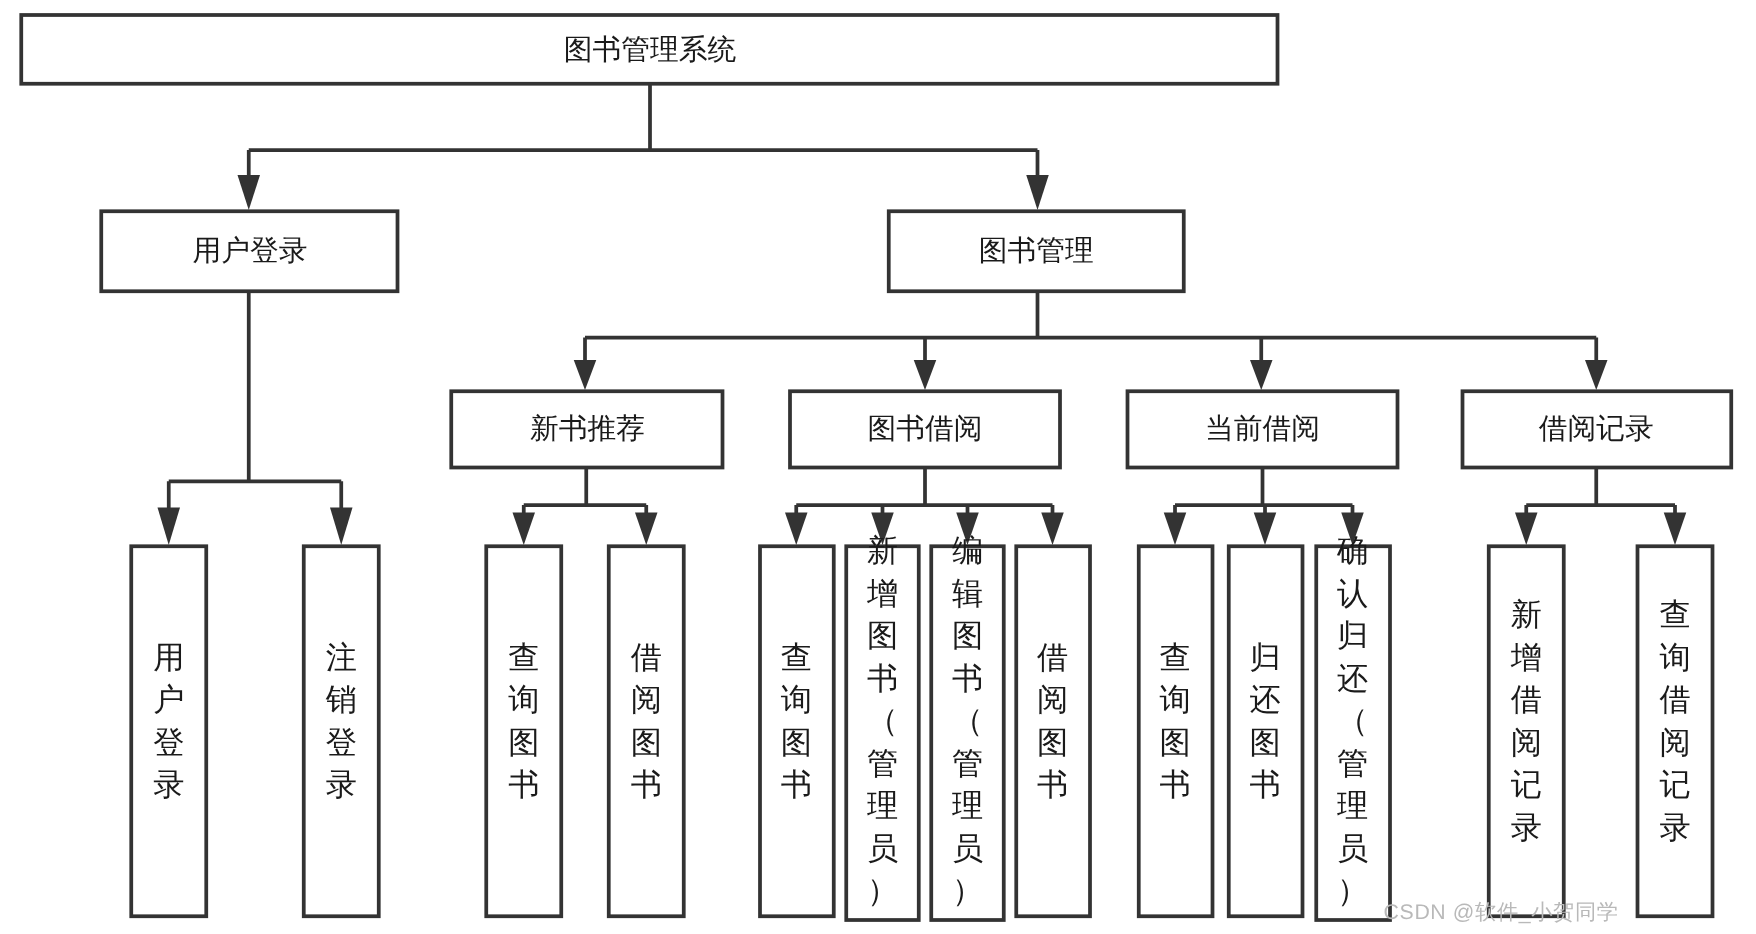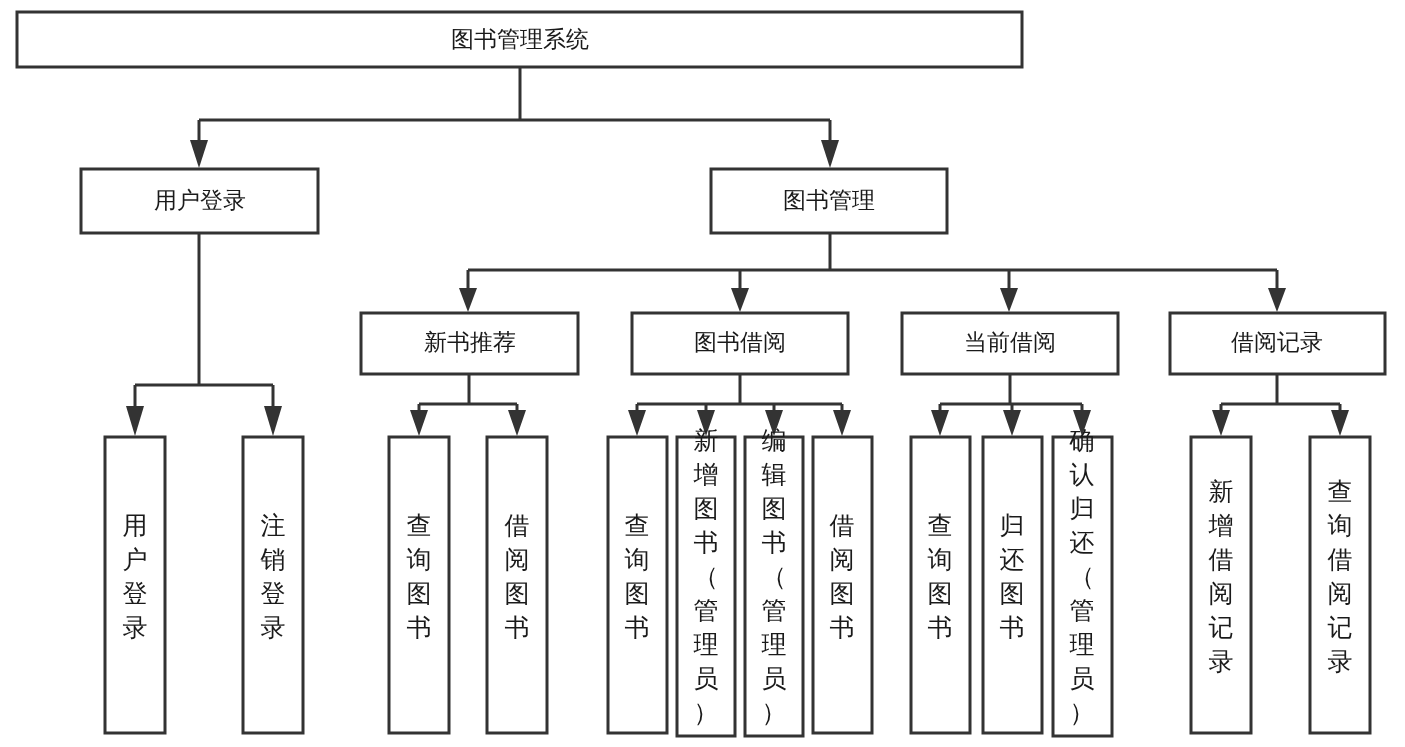--- a/index.html
+++ b/index.html
@@ -236,13 +236,14 @@
         <text class="node-label-v" x="1221" y="585"><tspan x="1221" y="500">新</tspan><tspan x="1221" y="534">增</tspan><tspan x="1221" y="568">借</tspan><tspan x="1221" y="602">阅</tspan><tspan x="1221" y="636">记</tspan><tspan x="1221" y="670">录</tspan></text>
       </g>
 
       <g>
         <rect class="node-rect" x="1310" y="437" width="60" height="296"></rect>
         <text class="node-label-v" x="1340" y="585"><tspan x="1340" y="500">查</tspan><tspan x="1340" y="534">询</tspan><tspan x="1340" y="568">借</tspan><tspan x="1340" y="602">阅</tspan><tspan x="1340" y="636">记</tspan><tspan x="1340" y="670">录</tspan></text>
       </g>
     </g>
   </svg>
 
+  <div class="watermark">CSDN @软件_小贺同学</div>
 </div>
 
 </body></html>

